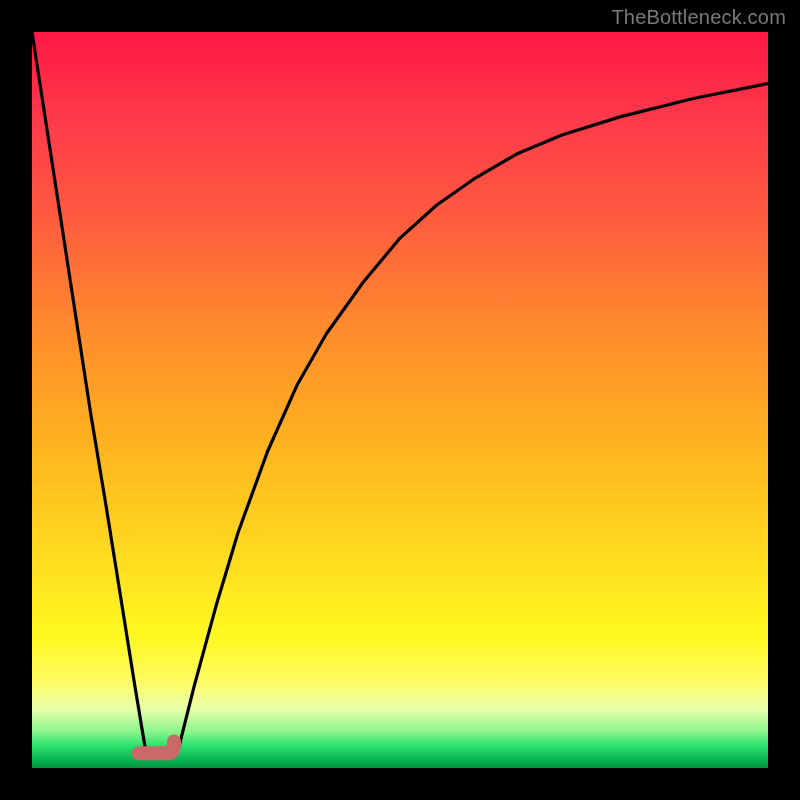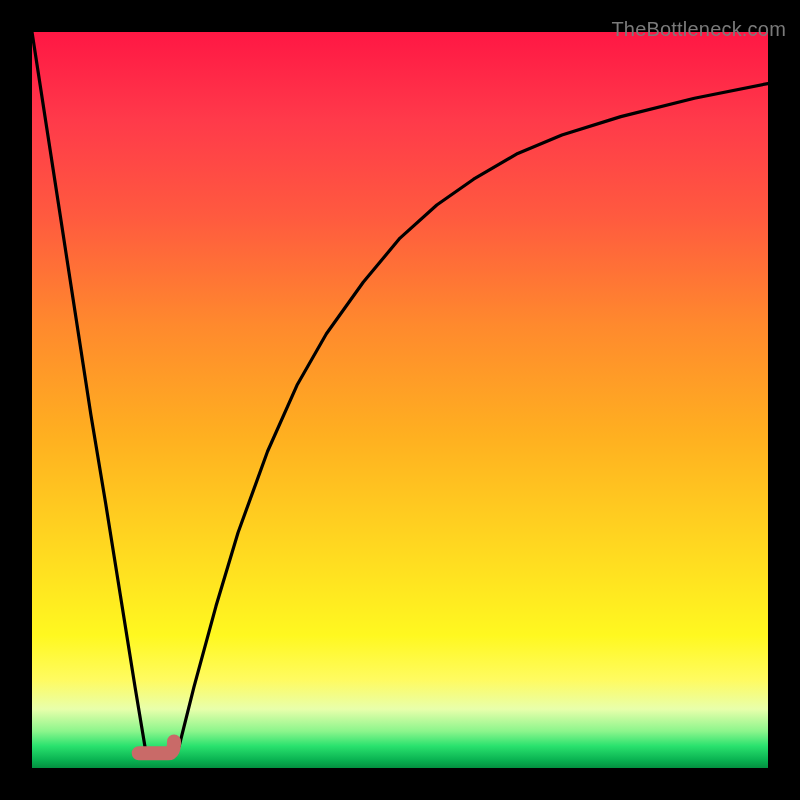--- a/index.html
+++ b/index.html
@@ -37,21 +37,21 @@
       #fffb60 88%,
       #e8ffab 92%,
       #8cf58c 95%,
       #2ae26e 97%,
       #08b050 99%,
       #039040 100%
     );
   }
   .watermark {
     position: absolute;
-    top: 18px;
+    top: 6px;
     right: 14px;
     color: #7a7a7a;
     font-size: 20px;
     letter-spacing: 0.2px;
     user-select: none;
   }
   svg.curves {
     position: absolute;
     top: 0;
     left: 0;

